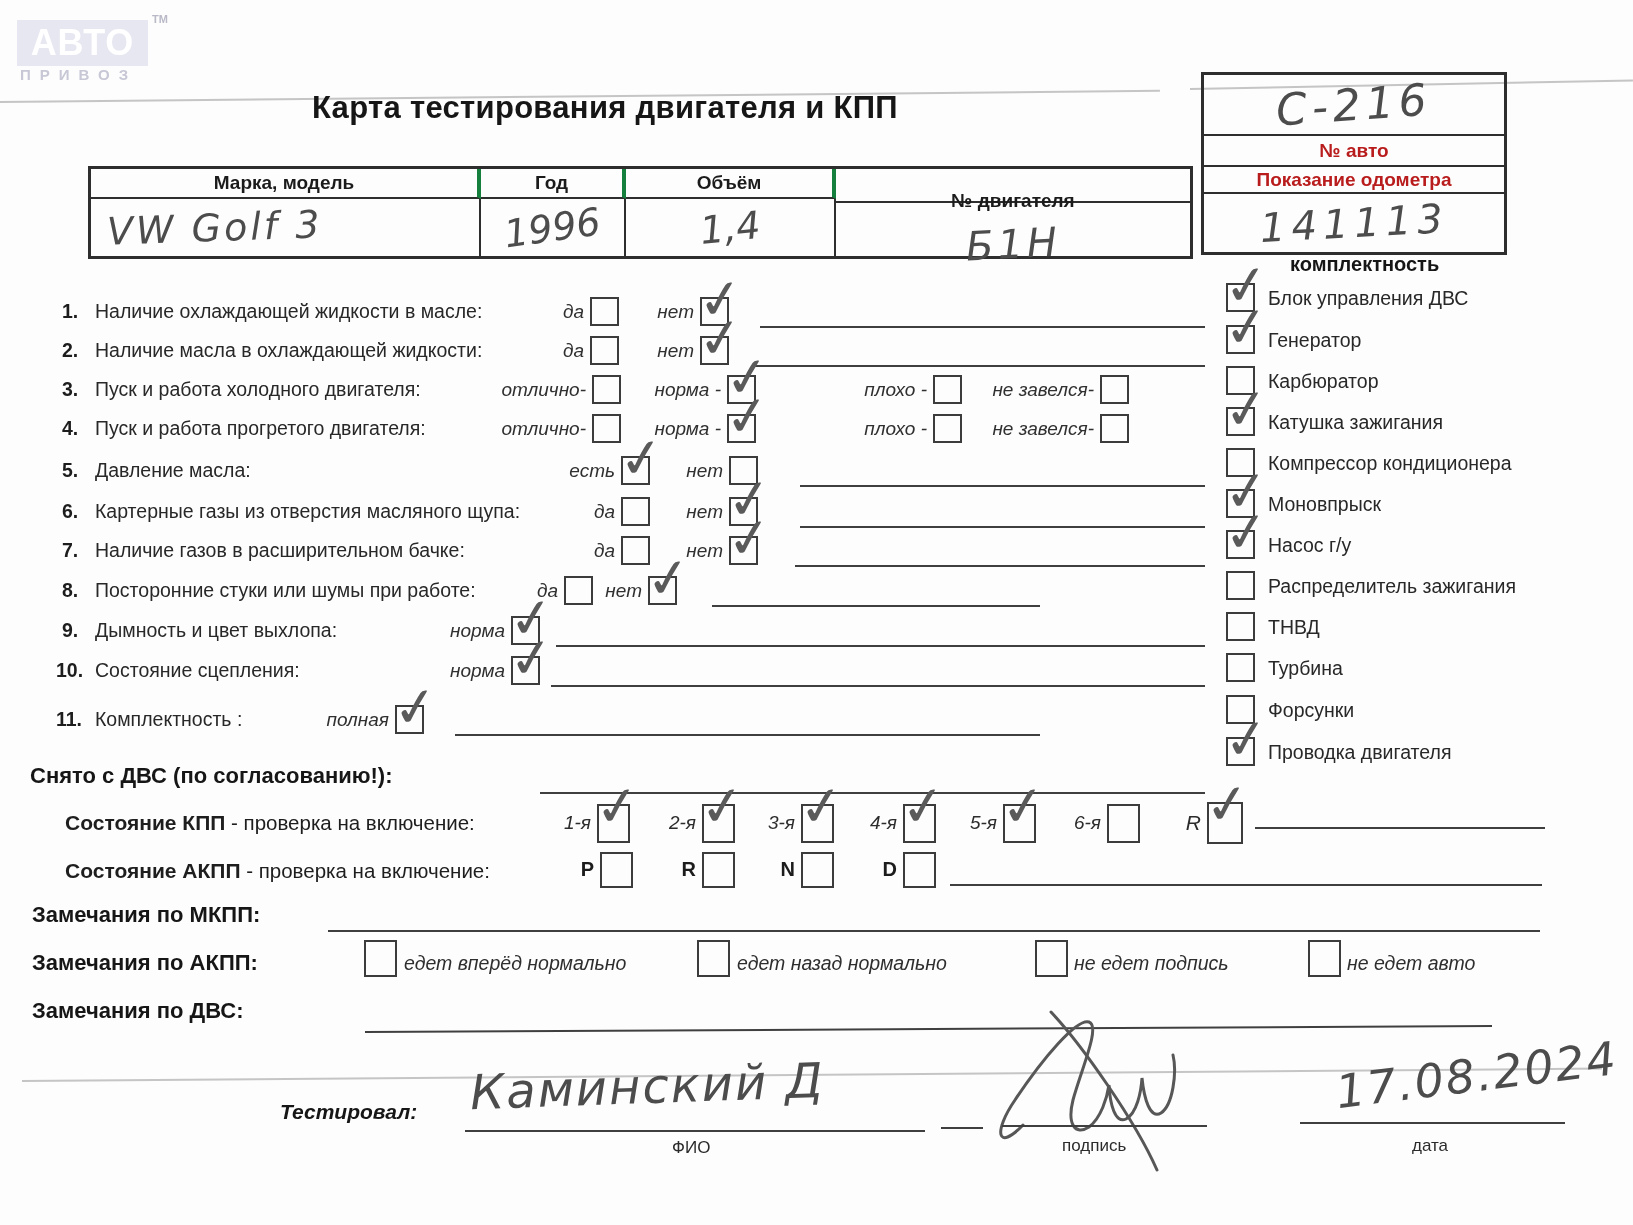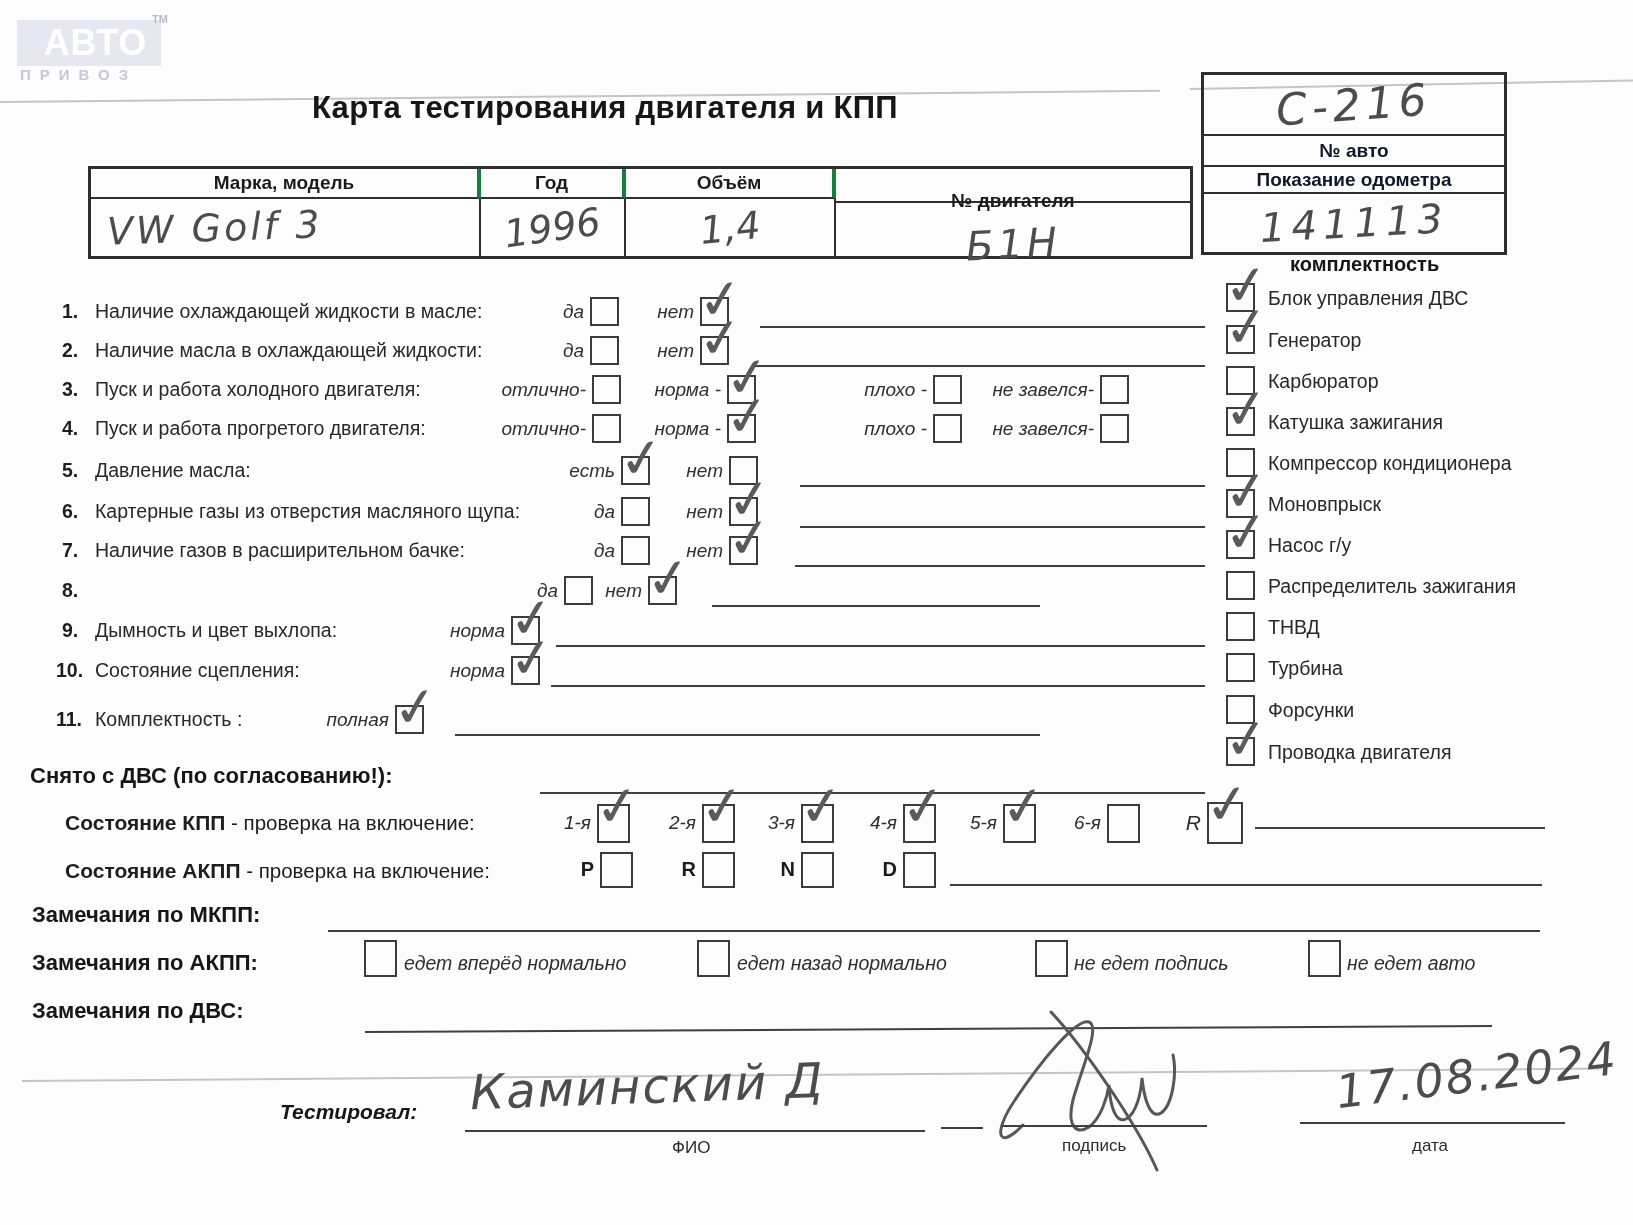--- a/index.html
+++ b/index.html
@@ -2,32 +2,32 @@
 <html><head>
 <meta charset="utf-8">
 <style>
   html,body{margin:0;padding:0;background:#e9e9e9;}
   .page{position:relative;width:1633px;height:1225px;background:#fdfdfd;
         font-family:"Liberation Sans",sans-serif;color:#242424;overflow:hidden;}
   .abs{position:absolute;}
   .crease{position:absolute;height:1.5px;background:#8d8d8d;opacity:.5;transform-origin:left center;}
   
   .logo-box{position:absolute;left:17px;top:20px;width:131px;height:46px;background:#e7e7f1;
-            display:flex;align-items:center;justify-content:center;padding-left:13px;}
+            display:flex;align-items:center;justify-content:center;}
   .logo-brand{color:#ffffff;font-weight:bold;font-size:36px;letter-spacing:1px;}
   .logo-tm{position:absolute;left:152px;top:13px;font-size:11px;color:#b9b9c8;font-weight:bold;}
   .logo-sub{position:absolute;left:20px;top:66px;font-size:15px;font-weight:bold;
             letter-spacing:9px;color:#c7c7d6;}
   .title{position:absolute;left:312px;top:90px;font-size:31px;font-weight:bold;color:#161616;letter-spacing:.3px;}
   
   .vbox{position:absolute;left:1201px;top:72px;width:306px;height:183px;border:3px solid #2e2e2e;
         display:grid;grid-template-rows:61px 31px 27px 1fr;box-sizing:border-box;}
   .vbox>div{display:flex;align-items:center;justify-content:center;}
   .vbox .rule{border-bottom:2.5px solid #2e2e2e;box-sizing:border-box;}
-  .vbox-label{font-weight:bold;font-size:19px;color:#0f172a;}
+  .vbox-label{font-weight:bold;font-size:19px;color:#b91c1c;}
   
   .hw{font-family:"DejaVu Sans",sans-serif;font-style:italic;color:#4c4c4c;}
   
   .itable{position:absolute;left:88px;top:166px;width:1105px;border:3px solid #2e2e2e;
           display:grid;grid-template-columns:390px 145px 210px 1fr;grid-template-rows:30px 57px;box-sizing:border-box;}
   .itable>div{display:flex;align-items:center;justify-content:center;box-sizing:border-box;}
   .ith{border-right:4px solid #15803d;border-bottom:2.5px solid #2e2e2e;font-weight:bold;font-size:19px;color:#1b1b1b;}
   .ith.last,.itv.last{border-right:none;margin-top:32px;}
   .itv{border-right:2px solid #2e2e2e;}
   
@@ -155,20 +155,21 @@
 
   <span class="num" style="left:62px;top:539px">7.</span>
   <span class="lbl" style="left:95px;top:539px">Наличие газов в расширительном бачке:</span>
   <span class="opt" style="left:535px;top:540px;width:80px">да</span>
   <span class="cb" style="left:621px;top:536px"></span>
   <span class="opt" style="left:635px;top:540px;width:88px">нет</span>
   <span class="cb checked" style="left:729px;top:536px"></span>
   <div class="line" style="left:795px;top:565px;width:410px"></div>
 
   <span class="num" style="left:62px;top:579px">8.</span>
+  <span class="lbl" style="left:95px;top:579px">Посторонние стуки или шумы при работе:</span>
   <span class="opt" style="left:480px;top:580px;width:78px">да</span>
   <span class="cb" style="left:564px;top:576px"></span>
   <span class="opt" style="left:555px;top:580px;width:87px">нет</span>
   <span class="cb checked" style="left:648px;top:576px"></span>
   <div class="line" style="left:712px;top:605px;width:328px"></div>
 
   <span class="num" style="left:62px;top:619px">9.</span>
   <span class="lbl" style="left:95px;top:619px">Дымность и цвет выхлопа:</span>
   <span class="opt" style="left:405px;top:620px;width:100px">норма</span>
   <span class="cb checked" style="left:511px;top:616px"></span>

